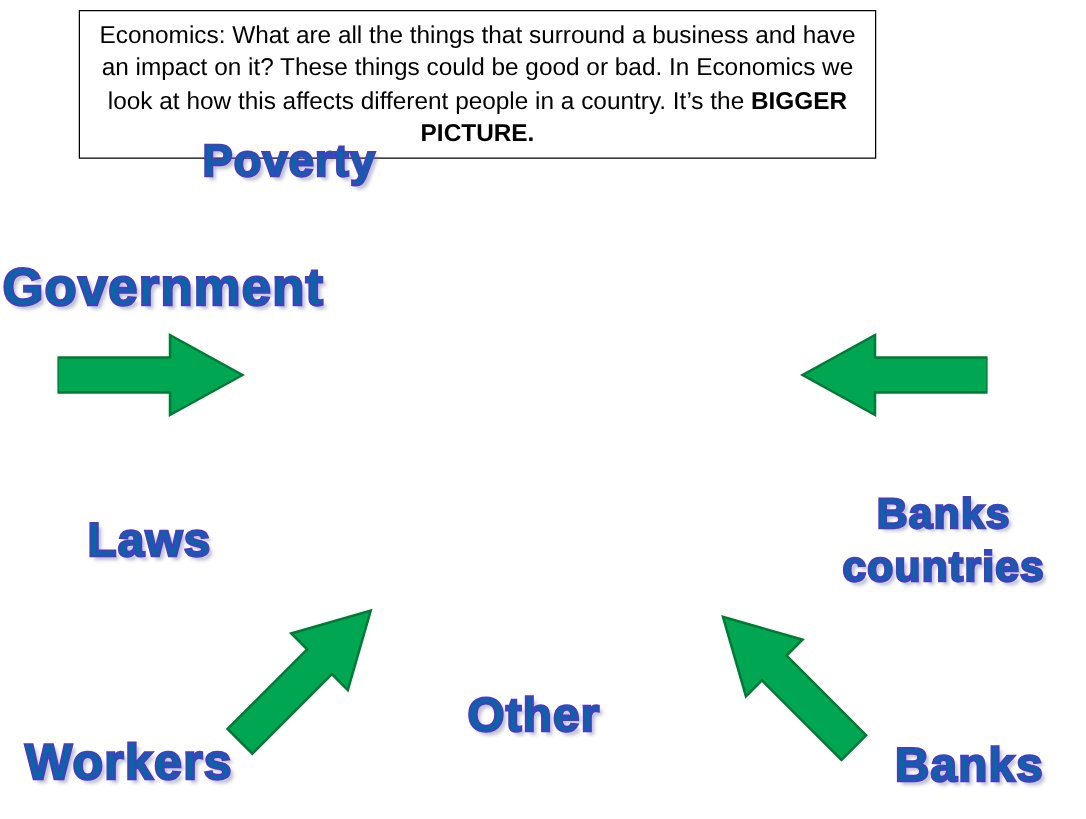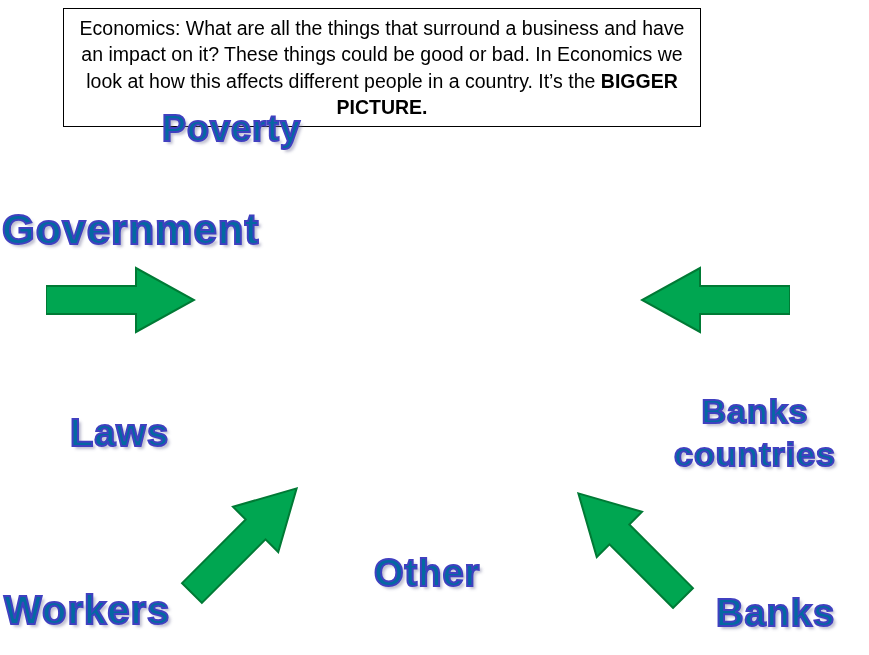--- a/index.html
+++ b/index.html
@@ -50,21 +50,21 @@
     -webkit-text-stroke:2px #4040c0;
     text-shadow:3px 3px 3px rgba(110,110,150,0.45);
     white-space:nowrap;
   }
   .lbl-poverty{left:162px;top:108px;}
   .lbl-environment{left:484px;top:108px;}
   .lbl-government{left:2px;top:206px;font-size:42px;}
   .lbl-customers{left:628px;top:200px;font-size:38px;}
   .lbl-taxes{left:70px;top:412px;font-size:38px;}
   .lbl-other{left:655px;top:390px;width:200px;text-align:center;font-size:34px;white-space:normal;line-height:1.25;}
-  .lbl-workers{left:4px;top:588px;font-size:40px;}
+  .lbl-workers{left:20px;top:588px;font-size:40px;}
   .lbl-laws{left:374px;top:552px;font-size:38px;}
   .lbl-banks{left:716px;top:576px;font-size:38px;margin-top:16px;}
 
   .arrow-svg{position:absolute;}
   .arrow-shape{fill:#00a651;stroke:#007a35;stroke-width:2;}
   .arrow-left{left:46px;top:264px;}
   .arrow-right{left:640px;top:264px;}
   .arrow-bl{left:160px;top:455px;}
   .arrow-br{left:545px;top:460px;}
 </style>

